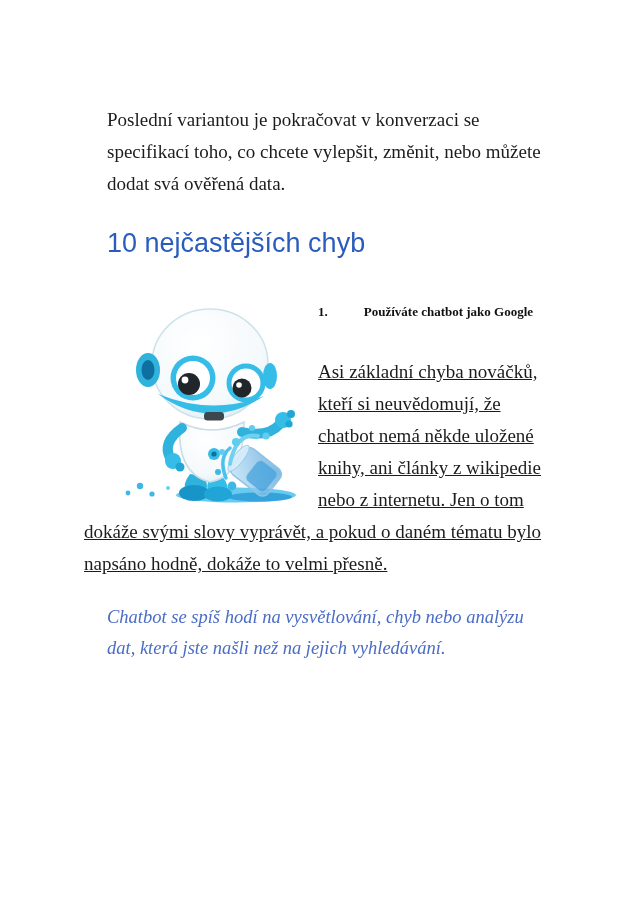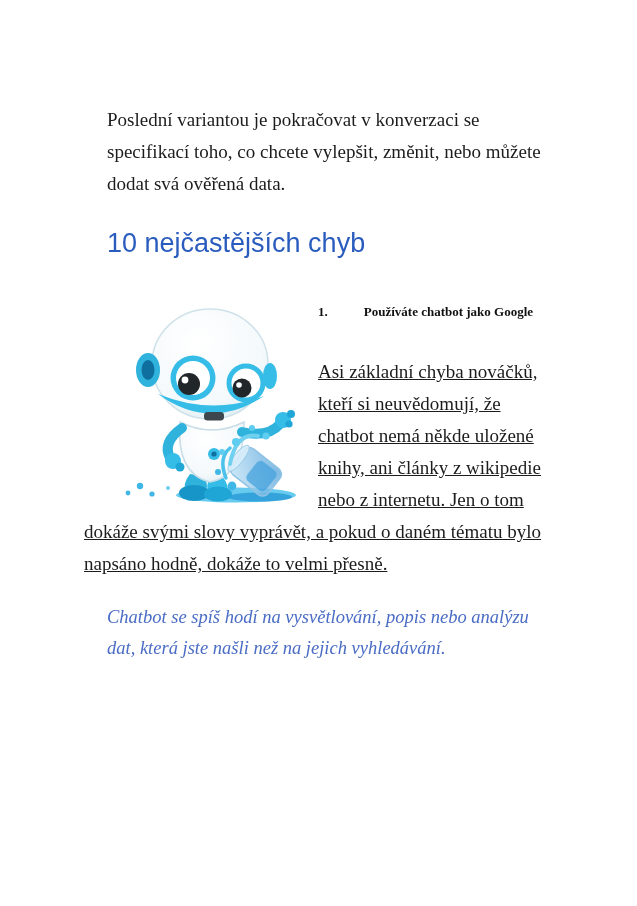--- a/index.html
+++ b/index.html
@@ -141,15 +141,15 @@
 
     <p class="item-heading">
       <span>1.</span><span class="tab"></span><span>Používáte chatbot jako Google</span>
     </p>
 
     <p class="body-para">Asi základní chyba nováčků, kteří si neuvědomují, že chatbot nemá někde uložené knihy, ani články z wikipedie nebo z internetu. Jen o tom dokáže svými slovy vyprávět, a pokud o daném tématu bylo napsáno hodně, dokáže to velmi přesně.</p>
 
     <div class="clear"></div>
   </div>
 
-  <p class="quote-para quote-final">Chatbot se spíš hodí na vysvětlování, popis nebo analýzu dat, která jste našli než na jejich vyhledávání.</p>
+  <p class="quote-para quote-final">Chatbot se spíš hodí na vysvětlování, chyb nebo analýzu dat, která jste našli než na jejich vyhledávání.</p>
 
 </div>
 
 </body></html>

